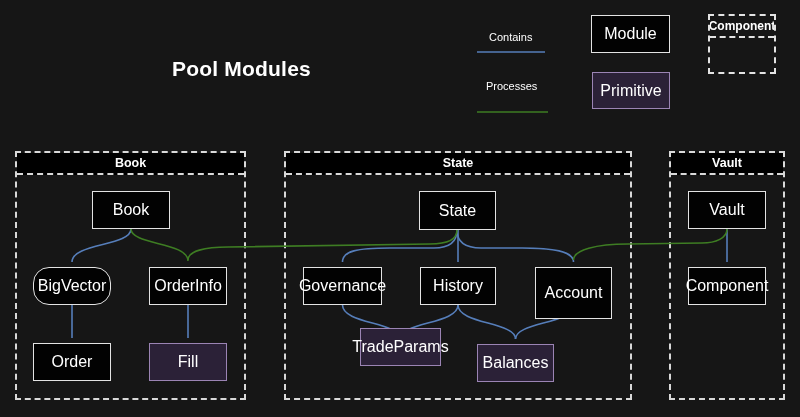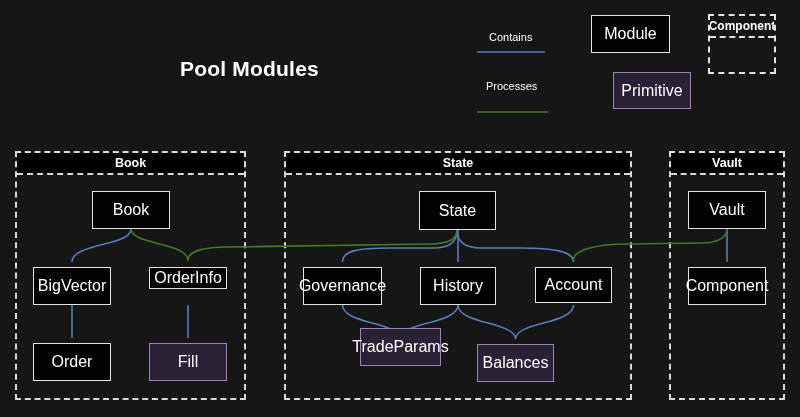--- a/index.html
+++ b/index.html
@@ -4,21 +4,21 @@
 <style>
   html,body{margin:0;padding:0;}
   body{
     width:800px;height:417px;position:relative;overflow:hidden;
     background:#161616;
     font-family:"Liberation Sans",sans-serif;
     -webkit-font-smoothing:antialiased;
   }
   .page-title{
     position:absolute;left:172px;top:57px;
-    color:#ffffff;font-size:21px;font-weight:bold;letter-spacing:.2px;margin-left:8px;
+    color:#ffffff;font-size:21px;font-weight:bold;letter-spacing:.2px;
   }
   
   .cluster{
     position:absolute;border:2px dashed #d9d9d9;box-sizing:border-box;z-index:1;
   }
   .cluster-title{
     position:absolute;left:0;right:0;top:0;height:20px;
     background:#000000;border-bottom:2px dashed #d9d9d9;
     color:#ffffff;font-weight:bold;font-size:12.5px;
     display:flex;align-items:center;justify-content:center;
@@ -84,43 +84,43 @@
   <path class="green" marker-end="url(#ag)" d="M727,229 C727,238 716,243 702,243 L628,244 C596,244 573.5,250 573.5,260"></path>
 
   <path class="blue" marker-end="url(#ab)" d="M477,52 L545,52"></path>
   <path class="green" marker-end="url(#ag)" d="M477,112 L548,112"></path>
 </svg>
 
 <div class="legend-label" style="left:489px;top:31px;">Contains</div>
 <div class="legend-label" style="left:486px;top:80px;text-align:center;">Processes</div>
 
 <div class="node legend-swatch" style="left:591px;top:15px;width:79px;height:38px;">Module</div>
-<div class="node primitive legend-swatch" style="left:592px;top:72px;width:78px;height:37px;margin-left:21px;">Primitive</div>
+<div class="node primitive legend-swatch" style="left:592px;top:72px;width:78px;height:37px;">Primitive</div>
 
 <div class="component-box" style="left:708px;top:14px;width:68px;height:60px;">
   <div class="component-title">Component</div>
 </div>
 
 <div class="cluster" style="left:15px;top:151px;width:231px;height:249px;">
   <div class="cluster-title">Book</div>
 </div>
 <div class="cluster" style="left:284px;top:151px;width:348px;height:249px;">
   <div class="cluster-title">State</div>
 </div>
 <div class="cluster" style="left:669px;top:151px;width:116px;height:249px;">
   <div class="cluster-title">Vault</div>
 </div>
 
 <div class="node" style="left:92px;top:191px;width:78px;height:38px;">Book</div>
-<div class="node" style="left:33px;top:267px;width:78px;height:38px;">BigVector</div>
-<div class="node" style="left:149px;top:267px;width:78px;height:22px;">OrderInfo</div>
+<div class="node" style="left:33px;top:267px;width:78px;height:38px;border-radius:16px;">BigVector</div>
+<div class="node" style="left:149px;top:267px;width:78px;height:38px;">OrderInfo</div>
 <div class="node" style="left:33px;top:343px;width:78px;height:38px;">Order</div>
 <div class="node primitive" style="left:149px;top:343px;width:78px;height:38px;">Fill</div>
 
 <div class="node" style="left:419px;top:191px;width:77px;height:39px;">State</div>
 <div class="node" style="left:303px;top:267px;width:79px;height:38px;">Governance</div>
 <div class="node" style="left:420px;top:267px;width:76px;height:38px;">History</div>
-<div class="node" style="left:535px;top:267px;width:77px;height:36px;">Account</div>
+<div class="node" style="left:535px;top:267px;width:77px;height:52px;">Account</div>
 <div class="node primitive" style="left:360px;top:328px;width:81px;height:38px;">TradeParams</div>
 <div class="node primitive" style="left:477px;top:344px;width:77px;height:38px;">Balances</div>
 
 <div class="node" style="left:688px;top:191px;width:78px;height:38px;">Vault</div>
 <div class="node" style="left:688px;top:267px;width:78px;height:38px;">Component</div>
 
 </body></html>

